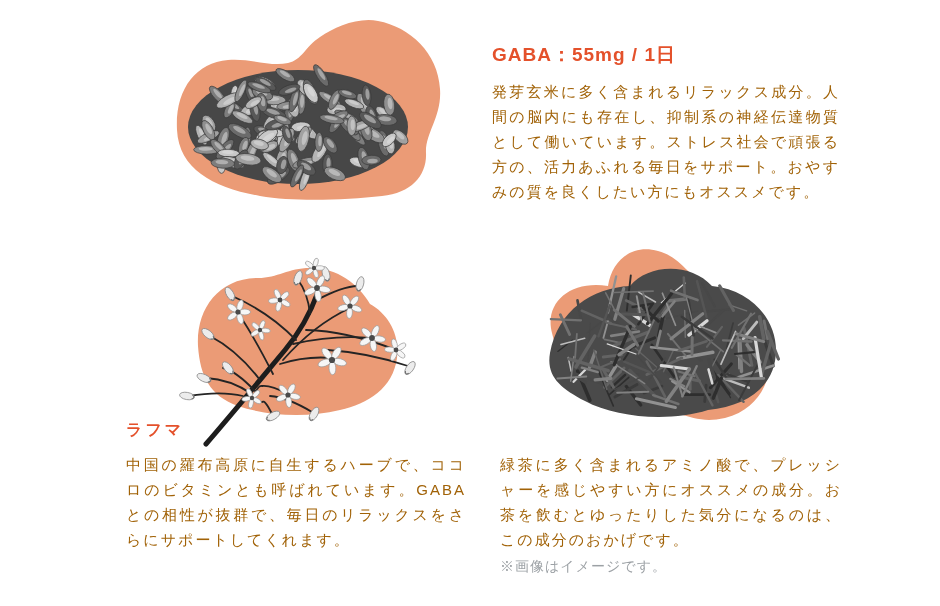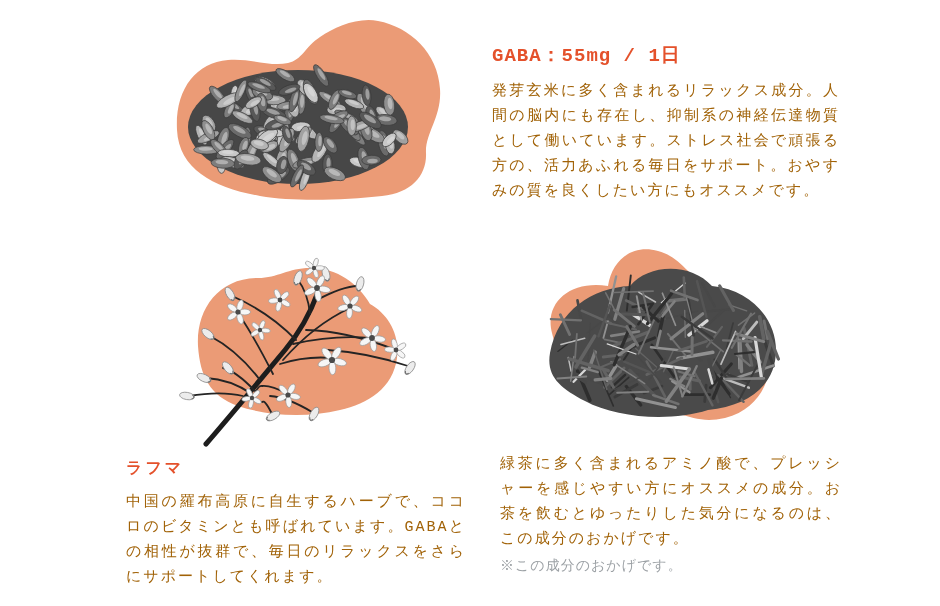--- a/index.html
+++ b/index.html
@@ -1,33 +1,33 @@
 <!DOCTYPE html>
 <html><head>
 <meta charset="utf-8">
 <style>
   html,body{margin:0;padding:0;background:#ffffff;}
   .page{
     position:relative;width:856px;height:606px;background:#ffffff;overflow:hidden;
-    font-family:Liberation Mono, monospace;
+    font-family:Liberation Sans, sans-serif;
   }
   figure.illus{position:absolute;margin:0;padding:0;}
   figure.illus svg{display:block;}
   .blob{fill:#EB9B76;}
   .text-block{position:absolute;}
   .heading{margin:0;color:#E4512B;font-weight:bold;}
   .gaba-block .heading{font-size:19px;letter-spacing:1px;}
   .rafuma-block .heading,.theanine-block .heading{font-size:16px;letter-spacing:3px;}
   .desc{
     margin:11px 0 0;font-size:15px;line-height:25px;letter-spacing:2px;
     color:#a16207;text-align:justify;
   }
   .note{margin:4px 0 0;font-size:14px;line-height:21px;letter-spacing:1px;color:#9CA1A5;}
   .gaba-block{left:492px;top:42px;width:348px;}
-  .rafuma-block{left:126px;top:458px;width:340px;}
+  .rafuma-block{left:126px;top:420px;width:340px;}
   .theanine-block{left:500px;top:441px;width:342px;}
   .illus-rice{left:120px;top:5px;}
   .illus-flower{left:110px;top:238px;}
   .illus-tea{left:530px;top:238px;}
 </style>
 </head>
 <body>
 
 <div class="page">
 
@@ -604,16 +604,16 @@
           <line x1="79.8" y1="67.4" x2="68.5" y2="98.4" stroke="#555555" stroke-width="2.5" stroke-linecap="round"></line>
           <line x1="141.1" y1="52.7" x2="167.5" y2="62.1" stroke="#717171" stroke-width="2.7" stroke-linecap="round"></line>
           <line x1="51.8" y1="129.7" x2="67.8" y2="134.1" stroke="#818181" stroke-width="2.4" stroke-linecap="round"></line>
           <line x1="39.0" y1="120.9" x2="78.3" y2="132.7" stroke="#636363" stroke-width="3.3" stroke-linecap="round"></line>
         </g>
     </svg>
   </figure>
 
   <section class="text-block theanine-block">
     <p class="desc">緑茶に多く含まれるアミノ酸で、プレッシャーを感じやすい方にオススメの成分。お茶を飲むとゆったりした気分になるのは、この成分のおかげです。</p>
-    <p class="note">※この成分のおかげです。</p>
+    <p class="note">※画像はイメージです。</p>
   </section>
 
 </div>
 
 </body></html>

